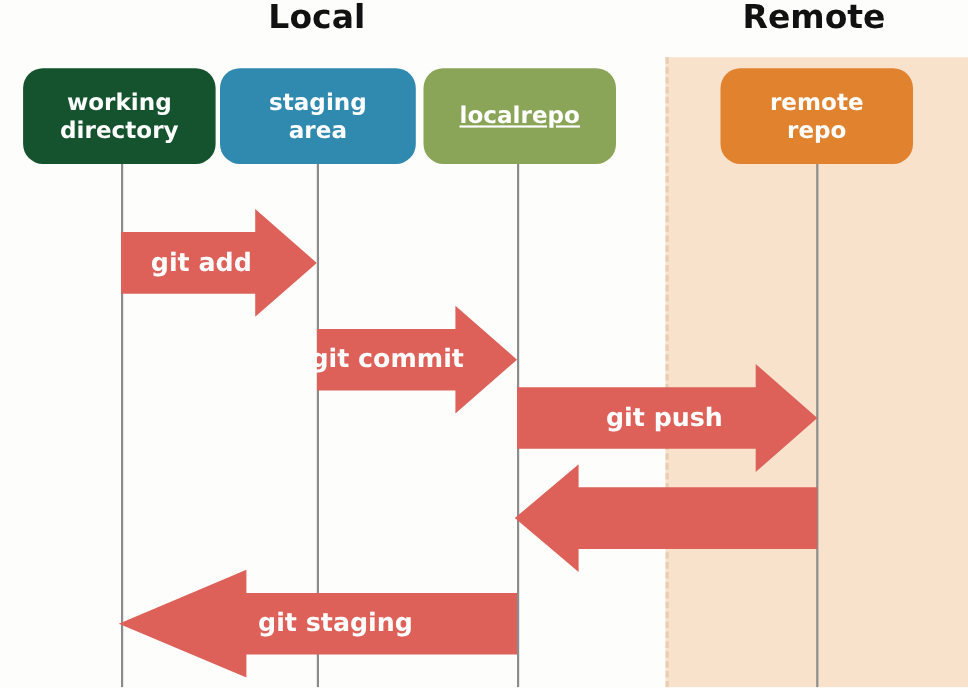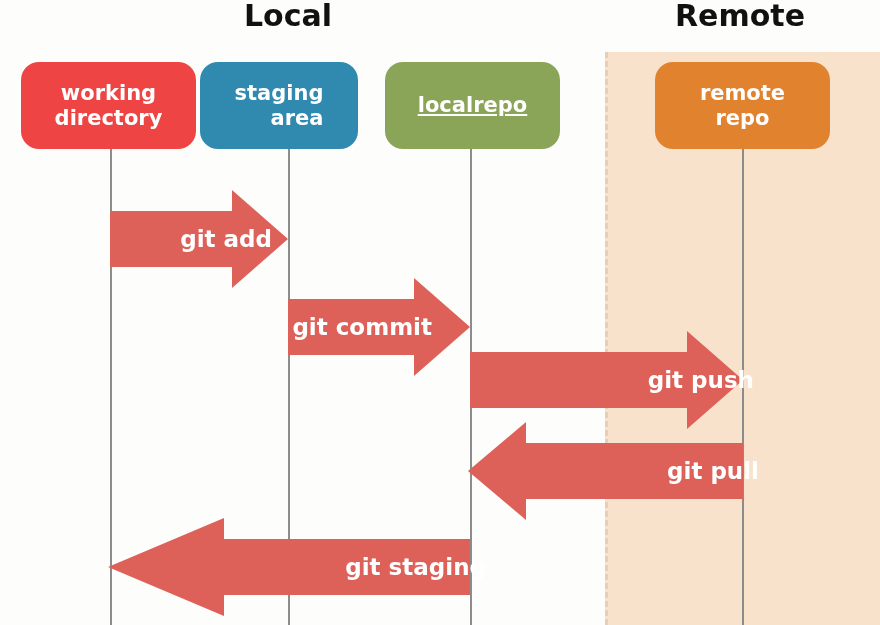--- a/index.html
+++ b/index.html
@@ -62,31 +62,31 @@
     justify-content: center;
     text-align: center;
     color: #ffffff;
     font-size: 21px;
     font-weight: bold;
     line-height: 1.18;
     box-sizing: border-box;
     padding: 0 6px;
     white-space: pre-line;
   }
-  .node.working  { left: 21px;  width: 175px; background: #ef4444; }
-  .node.staging  { left: 200px; width: 158px; background: #3089ae; text-align: right; }
+  .node.working  { left: 21px;  width: 175px; background: #14532d; }
+  .node.staging  { left: 200px; width: 178px; background: #3089ae; }
   .node.localrepo{ left: 385px; width: 175px; background: #8aa558; text-decoration: underline; }
   .node.remoterepo{ left: 655px; width: 175px; background: #e1822f; }
 
   
   .arrow {
     position: absolute;
     display: flex;
     align-items: center;
-    justify-content: flex-end;
+    justify-content: center;
   }
   .arrow svg { position: absolute; left: 0; top: 0; display: block; }
   .arrow .arrow-label {
     position: relative;
     color: #ffffff;
     font-size: 23px;
     font-weight: bold;
     white-space: nowrap;
     z-index: 2;
   }
@@ -134,21 +134,20 @@
     <svg width="273" height="98" viewBox="0 0 273 98">
       <polygon points="0,21 217,21 217,0 273,49 217,98 217,77 0,77" fill="#dd6159"></polygon>
     </svg>
     <span class="arrow-label">git push</span>
   </div>
 
   <div class="arrow left" style="left:468px; top:422px; width:275px; height:98px;">
     <svg width="275" height="98" viewBox="0 0 275 98">
       <polygon points="275,21 58,21 58,0 0,49 58,98 58,77 275,77" fill="#dd6159"></polygon>
     </svg>
-    <span class="arrow-label">git pull</span>
   </div>
 
   <div class="arrow left" style="left:108px; top:518px; width:362px; height:98px;">
     <svg width="362" height="98" viewBox="0 0 362 98">
       <polygon points="362,21 116,21 116,0 0,49 116,98 116,77 362,77" fill="#dd6159"></polygon>
     </svg>
     <span class="arrow-label">git staging</span>
   </div>
 
 </div>

